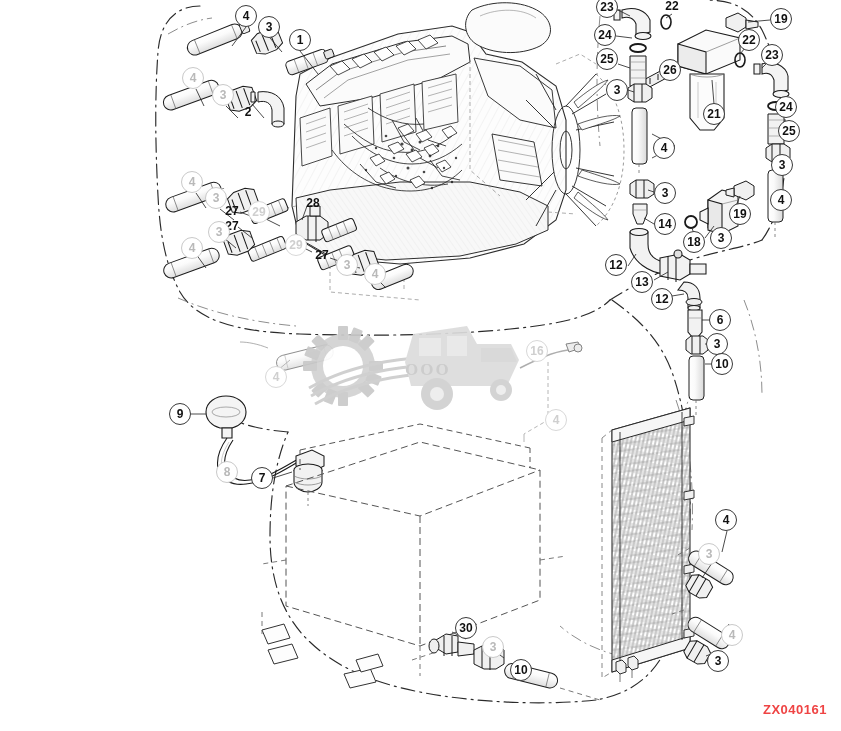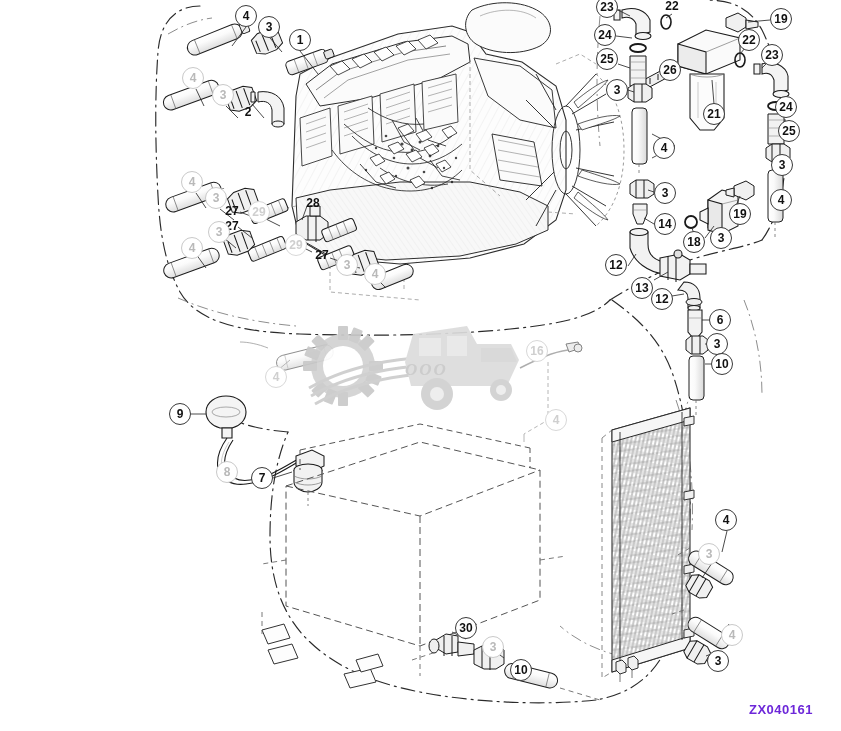--- a/index.html
+++ b/index.html
@@ -14,32 +14,32 @@
            display:flex;align-items:center;justify-content:center;
            font-size:12px;font-weight:bold;line-height:1;
            font-family:"Liberation Sans", sans-serif;color:#111;
            transform:translate(-50%,-50%);z-index:40;box-sizing:border-box;}
   .callout.faint{border-color:#c9c9c9;color:#b9b9b9;}
   .callout.nobubble{border-color:transparent;background:transparent;}
   .callout.ghost{border-color:#d8d8d8;color:#cfcfcf;}
 
   
   #watermark{position:absolute;left:295px;top:318px;width:260px;height:125px;
-             z-index:25;pointer-events:none;opacity:.92;font-style:italic;}
+             z-index:25;pointer-events:none;opacity:.92;}
   #wm-text{position:absolute;left:0;top:60px;width:260px;text-align:center;
            font-family:"Liberation Serif", serif;font-weight:bold;
            font-size:46px;letter-spacing:1px;color:#c3c3c3;
            line-height:1;white-space:nowrap;}
   #wm-ooo{position:absolute;left:110px;top:42px;
           font-family:"Liberation Serif", serif;font-weight:bold;
           font-size:17px;color:#c8c8c8;letter-spacing:2px;}
 
-  #partcode{position:absolute;right:28px;bottom:14px;
+  #partcode{position:absolute;right:14px;bottom:14px;
             font-family:"Liberation Sans", sans-serif;
-            font-size:13px;font-weight:bold;color:#6d28d9;letter-spacing:.5px;
+            font-size:13px;font-weight:bold;color:#ef4444;letter-spacing:.5px;
             z-index:45;}
 </style>
 </head>
 <body>
 
 <div id="stage">
 
   <svg width="841" height="731" viewBox="0 0 841 731">
     <defs>
 
@@ -754,21 +754,21 @@
       <div class="callout" style="left: 664px; top: 148px;">4</div>
       <div class="callout" style="left: 789px; top: 131px;">25</div>
       <div class="callout" style="left: 782px; top: 165px;">3</div>
       <div class="callout" style="left: 665px; top: 193px;">3</div>
       <div class="callout" style="left: 781px; top: 200px;">4</div>
       <div class="callout" style="left: 740px; top: 214px;">19</div>
       <div class="callout" style="left: 665px; top: 224px;">14</div>
       <div class="callout" style="left: 694px; top: 242px;">18</div>
       <div class="callout" style="left: 721px; top: 238px;">3</div>
       <div class="callout" style="left: 616px; top: 265px;">12</div>
-      <div class="callout" style="left: 642px; top: 282px; margin-top: 6px;">13</div>
+      <div class="callout" style="left: 642px; top: 282px;">13</div>
       <div class="callout" style="left: 662px; top: 299px;">12</div>
       <div class="callout" style="left: 720px; top: 320px;">6</div>
       <div class="callout" style="left: 717px; top: 344px;">3</div>
       <div class="callout" style="left: 722px; top: 364px;">10</div>
       <div class="callout" style="left: 726px; top: 520px;">4</div>
       <div class="callout faint" style="left: 709px; top: 554px;">3</div>
       <div class="callout faint" style="left: 732px; top: 635px;">4</div>
       <div class="callout" style="left: 718px; top: 661px;">3</div>
     </div>
 

